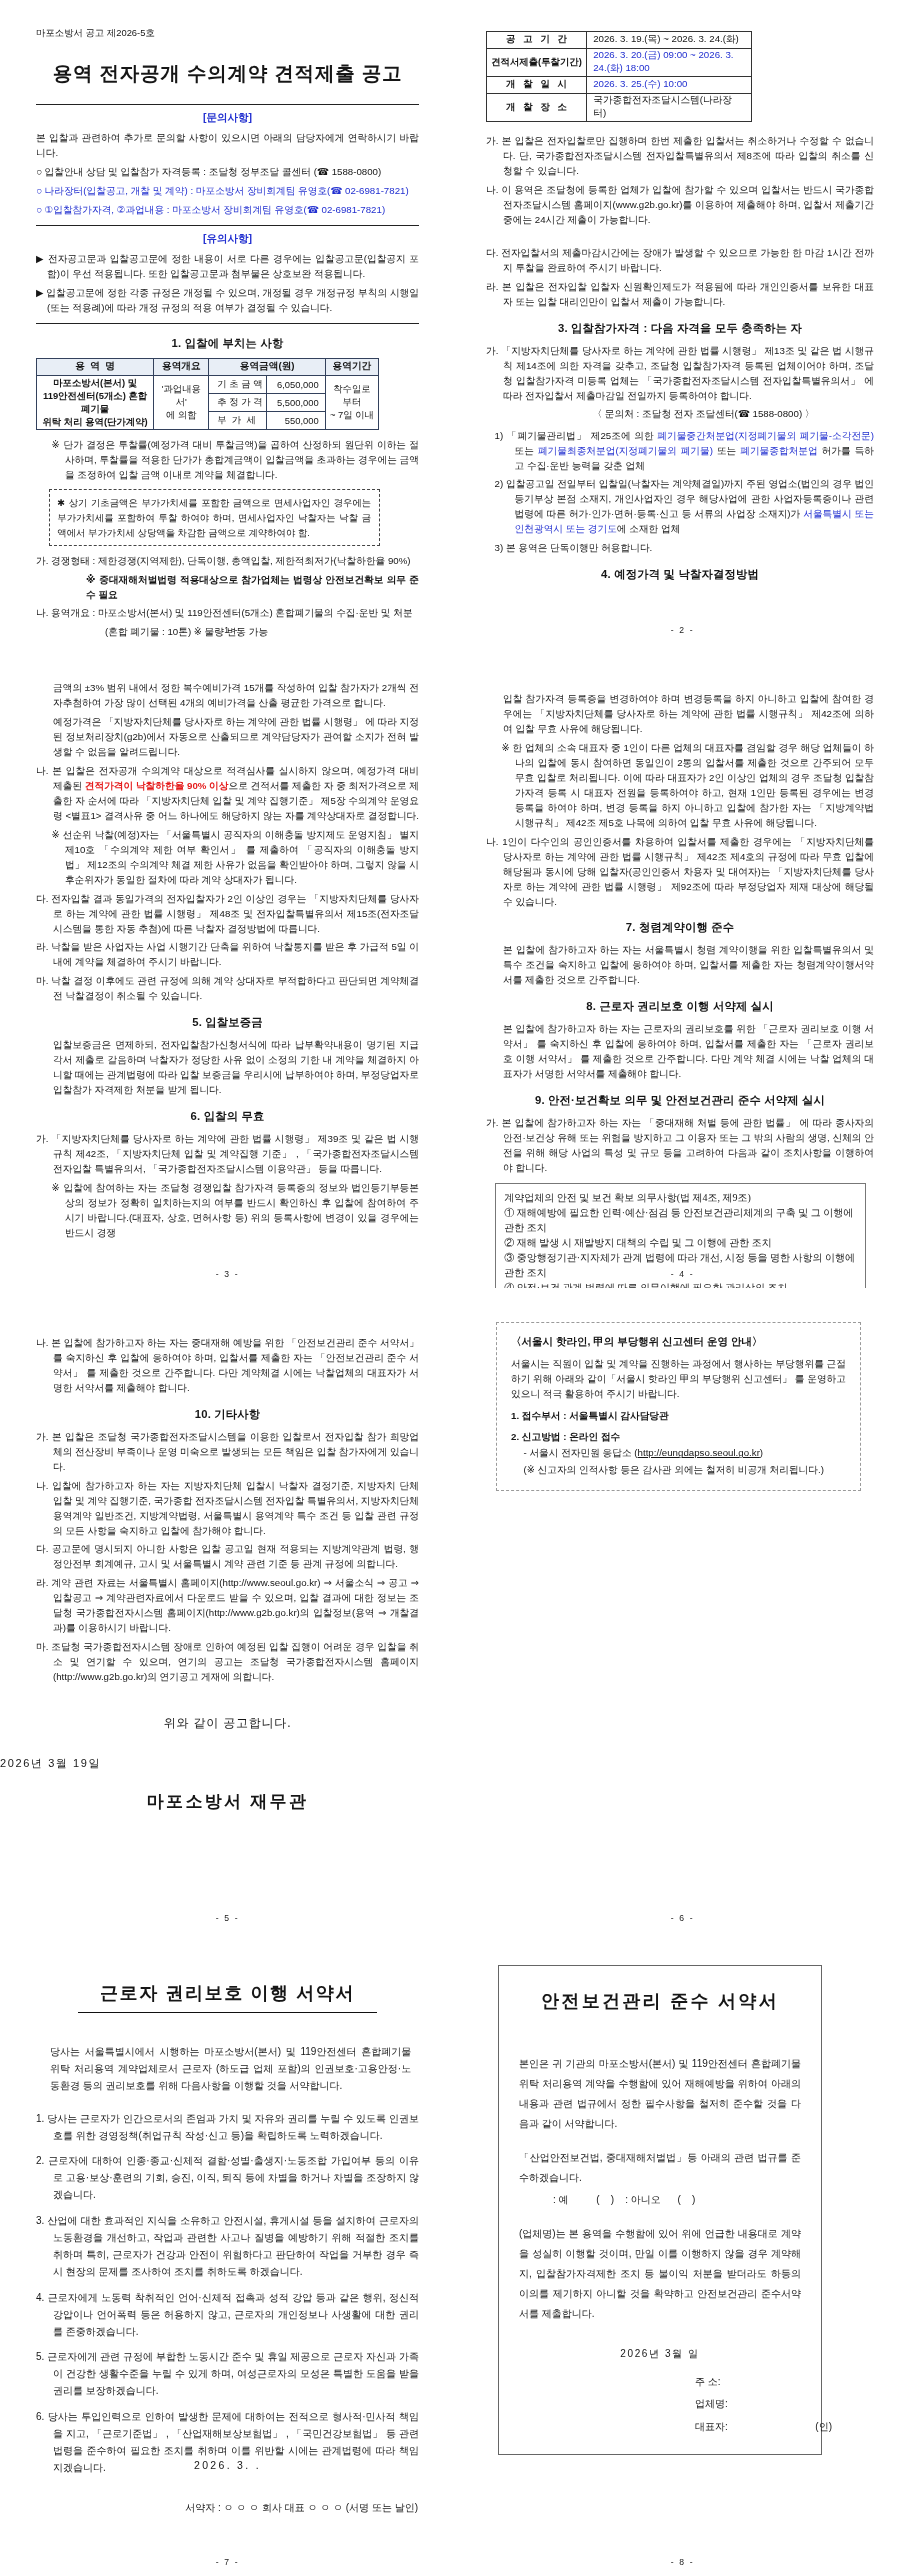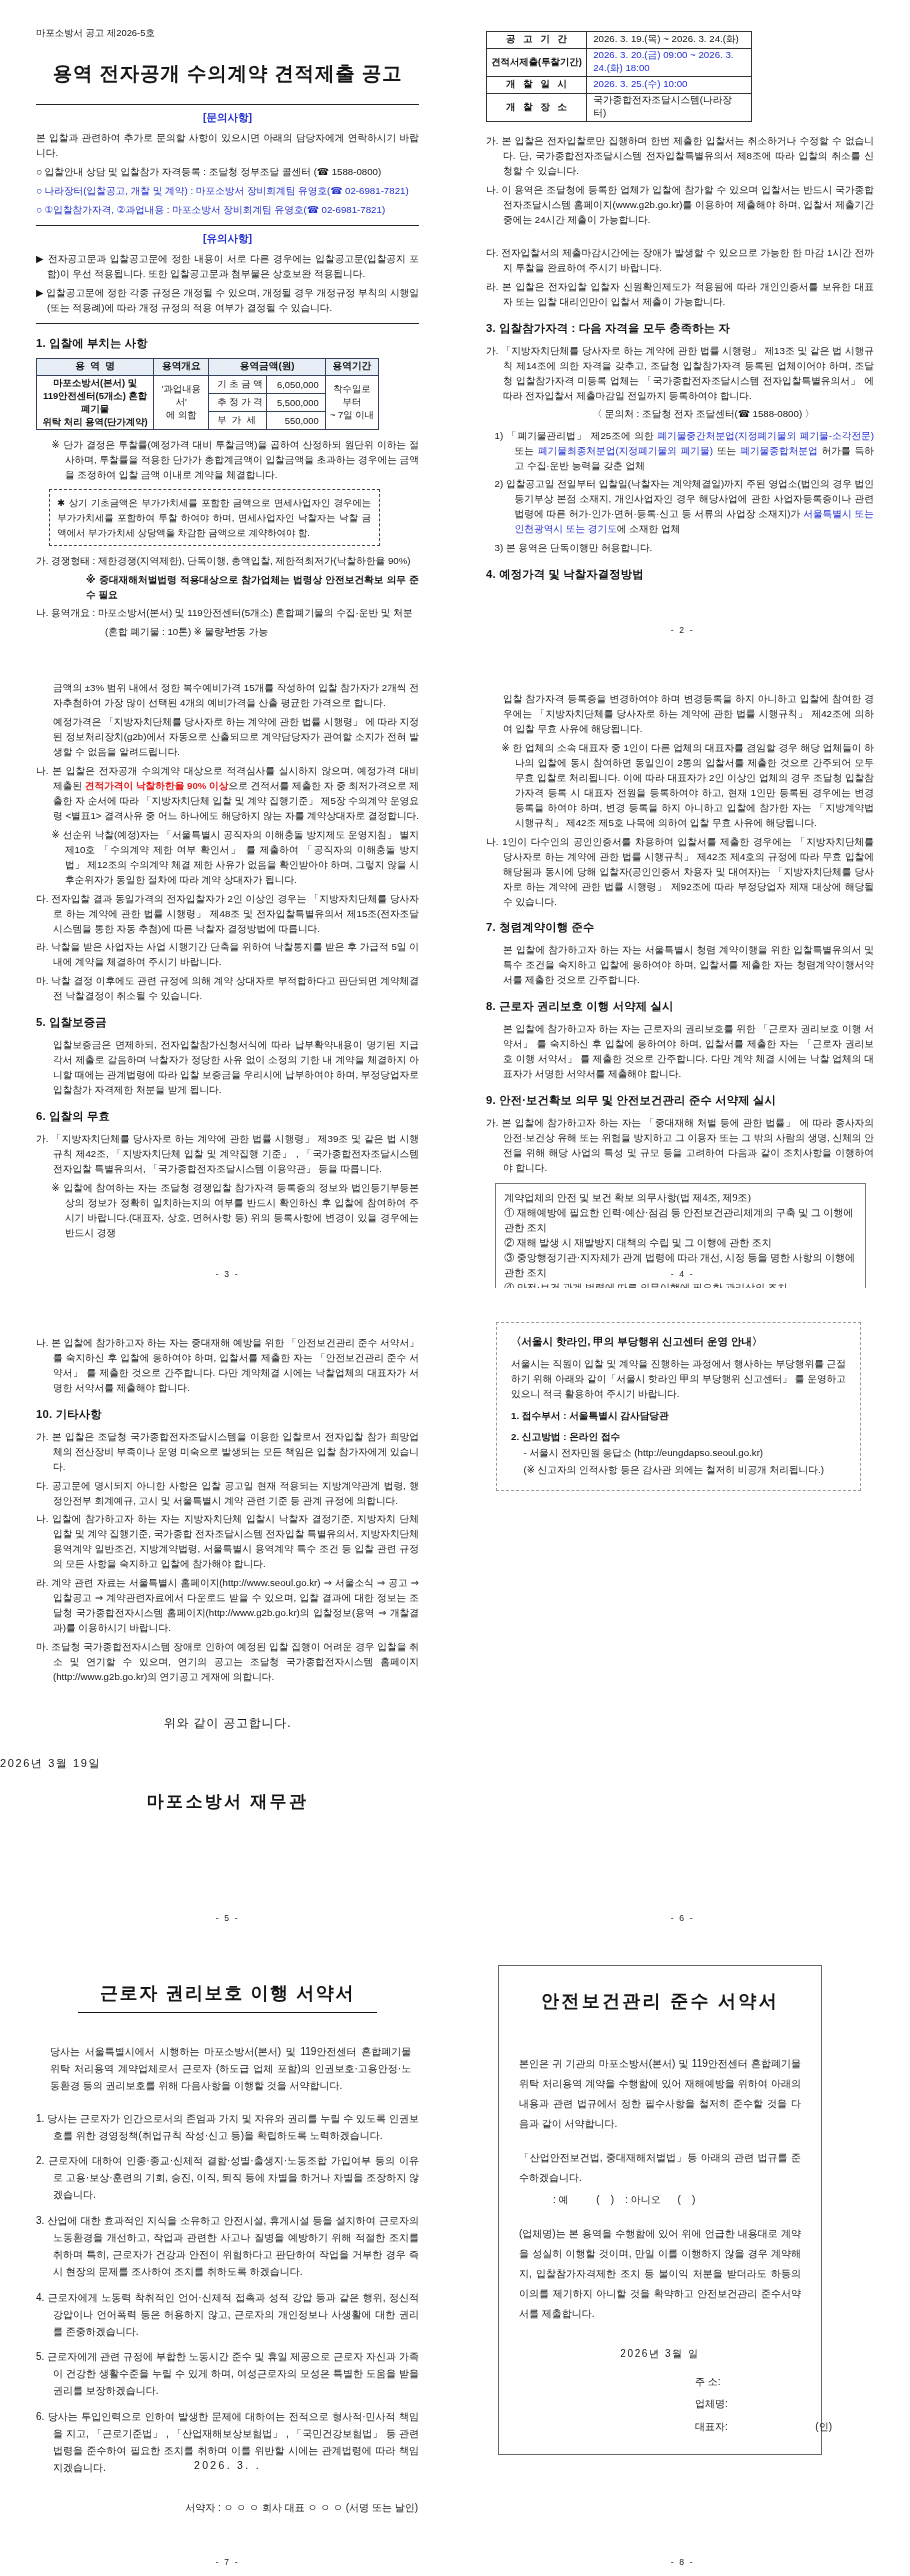--- a/index.html
+++ b/index.html
@@ -16,21 +16,21 @@
             font-size:8.6px; letter-spacing:1.6px; color:#222; }
   .p { margin:0 0 3.9px; font-size:9.7px; line-height:15px; text-align:justify; }
   .hang  { padding-left:17px; text-indent:-17px; }
   .hangb { padding-left:11px; text-indent:-11px; }
   .hang2 { margin-left:8.6px; padding-left:20px; text-indent:-20px; }
   .note  { margin-left:15.6px; padding-left:13.3px; text-indent:-13.3px; }
   .ind   { margin-left:17px; }
   .blue { color:#2230d0; }
   .red  { color:#e51c1c; font-weight:bold; }
   .b { font-weight:bold; }
-  .sec { margin:11.7px 0 7px; font-size:11.3px; font-weight:bold; letter-spacing:0.2px; }
+  .sec { margin:11.7px 0 7px; font-size:11.3px; font-weight:bold; letter-spacing:0.2px;text-align:center; }
   .rule { border:none; border-top:1.9px solid #222; margin:7.8px 0 6.2px; }
   .gap18 { height:14px; }
   
   .notice-no { font-size:9.4px; margin-bottom:20px; }
   .doc-title { font-size:19.5px; font-weight:800; text-align:center; letter-spacing:0.8px; margin:0 0 17px; }
   .tag { color:#2230d0; font-weight:bold; text-align:center; font-size:10.5px; margin:1.6px 0 5.5px; }
   .svc-table { width:343px; border-collapse:collapse; border:1.6px solid #33415c; margin:3.1px 0 7px; }
   .svc-table th,.svc-table td { border:0.8px solid #33415c; font-size:9.4px; padding:0.8px 3.1px; text-align:center; }
   .svc-table th { background:#e8eef6; height:17px; font-size:9.7px; white-space:pre; }
   .svc-table td { height:17px; }
@@ -53,21 +53,21 @@
   
   .p5-closing { position:absolute; top:427px; left:0; width:100%; text-align:center; font-size:12px; letter-spacing:0.8px; }
   .p5-date    { position:absolute; top:468px; left:0; width:100%; font-size:11px; letter-spacing:1.6px; }
   .p5-signer  { position:absolute; top:502px; left:0; width:100%; text-align:center; font-size:17px; font-weight:800; letter-spacing:2.3px; }
   
   .hot-box { position:absolute; top:34px; left:41px; width:365px; border:1.6px dashed #9a9a9a; padding:11.7px 14px 12.5px; }
   .hot-box .ht { font-size:10.5px; font-weight:bold; margin:0 0 7.8px; }
   .hot-box p { margin:0; font-size:9.7px; line-height:15px; text-align:justify; }
   .hot-box .bi { font-weight:bold; margin-top:6.2px; }
   .hot-box .sub { margin-left:12.5px; margin-top:1.6px; }
-  .url { }
+  .url { text-decoration:underline; }
   
   .p7-title-wrap { text-align:center; margin:22px 0 30px; }
   .p7-title { display:inline-block; font-size:18px; font-weight:800; letter-spacing:1.6px;
               padding:0 22px 7.8px; border-bottom:1.9px solid #111; }
   .p7p { margin:0 0 8.6px; font-size:10px; line-height:17px; text-align:justify; }
   .p7-intro { margin:0 7.8px 15.6px 14px; }
   .p7-item { padding-left:17px; text-indent:-17px; }
   .p7-date { position:absolute; top:527px; left:0; width:100%; text-align:center; font-size:10.5px; letter-spacing:2.3px; }
   .p7-sign { position:absolute; top:569px; right:37px; font-size:10px; }
   
@@ -224,22 +224,22 @@
       </div>
     </div>
     <div class="pageno">- 4 -</div>
   </div>
 
   <div class="page" id="page-5">
     <div class="pi" style="padding-top:47px">
       <p class="p hang">나. 본 입찰에 참가하고자 하는 자는 중대재해 예방을 위한  「안전보건관리 준수 서약서」 를 숙지하신 후 입찰에 응하여야 하며, 입찰서를 제출한 자는 「안전보건관리 준수 서약서」 를 제출한 것으로 간주합니다. 다만 계약체결 시에는 낙찰업체의 대표자가 서명한 서약서를 제출해야 합니다.</p>
       <div class="sec">10. 기타사항</div>
       <p class="p hang">가. 본 입찰은 조달청 국가종합전자조달시스템을 이용한 입찰로서 전자입찰 참가 희망업체의 전산장비 부족이나 운영 미숙으로 발생되는 모든 책임은 입찰 참가자에게 있습니다.</p>
+      <p class="p hang">나. 입찰에 참가하고자 하는 자는 지방자치단체 입찰시 낙찰자 결정기준, 지방자치 단체 입찰 및 계약 집행기준, 국가종합 전자조달시스템 전자입찰 특별유의서, 지방자치단체 용역계약 일반조건, 지방계약법령, 서울특별시 용역계약 특수 조건 등 입찰 관련 규정의 모든 사항을 숙지하고 입찰에 참가해야 합니다.</p>
       <p class="p hang">다. 공고문에 명시되지 아니한 사항은 입찰 공고일 현재 적용되는 지방계약관계 법령, 행정안전부 회계예규, 고시 및 서울특별시 계약 관련 기준 등 관계 규정에 의합니다.</p>
-      <p class="p hang">나. 입찰에 참가하고자 하는 자는 지방자치단체 입찰시 낙찰자 결정기준, 지방자치 단체 입찰 및 계약 집행기준, 국가종합 전자조달시스템 전자입찰 특별유의서, 지방자치단체 용역계약 일반조건, 지방계약법령, 서울특별시 용역계약 특수 조건 등 입찰 관련 규정의 모든 사항을 숙지하고 입찰에 참가해야 합니다.</p>
       <p class="p hang">라. 계약 관련 자료는 서울특별시 홈페이지(http://www.seoul.go.kr) ⇒ 서울소식 ⇒ 공고 ⇒ 입찰공고 ⇒ 계약관련자료에서 다운로드 받을 수 있으며, 입찰 결과에 대한 정보는 조달청 국가종합전자시스템 홈페이지(http://www.g2b.go.kr)의 입찰정보(용역 ⇒ 개찰결과)를 이용하시기 바랍니다.</p>
       <p class="p hang">마. 조달청 국가종합전자시스템 장애로 인하여 예정된 입찰 집행이 어려운 경우 입찰을 취소 및 연기할 수 있으며, 연기의 공고는 조달청 국가종합전자시스템 홈페이지(http://www.g2b.go.kr)의 연기공고 게재에 의합니다.</p>
     </div>
     <div class="p5-closing">위와 같이 공고합니다.</div>
     <div class="p5-date">2026년   3월   19일</div>
     <div class="p5-signer">마포소방서 재무관</div>
     <div class="pageno">- 5 -</div>
   </div>
 
   <div class="page" id="page-6">

